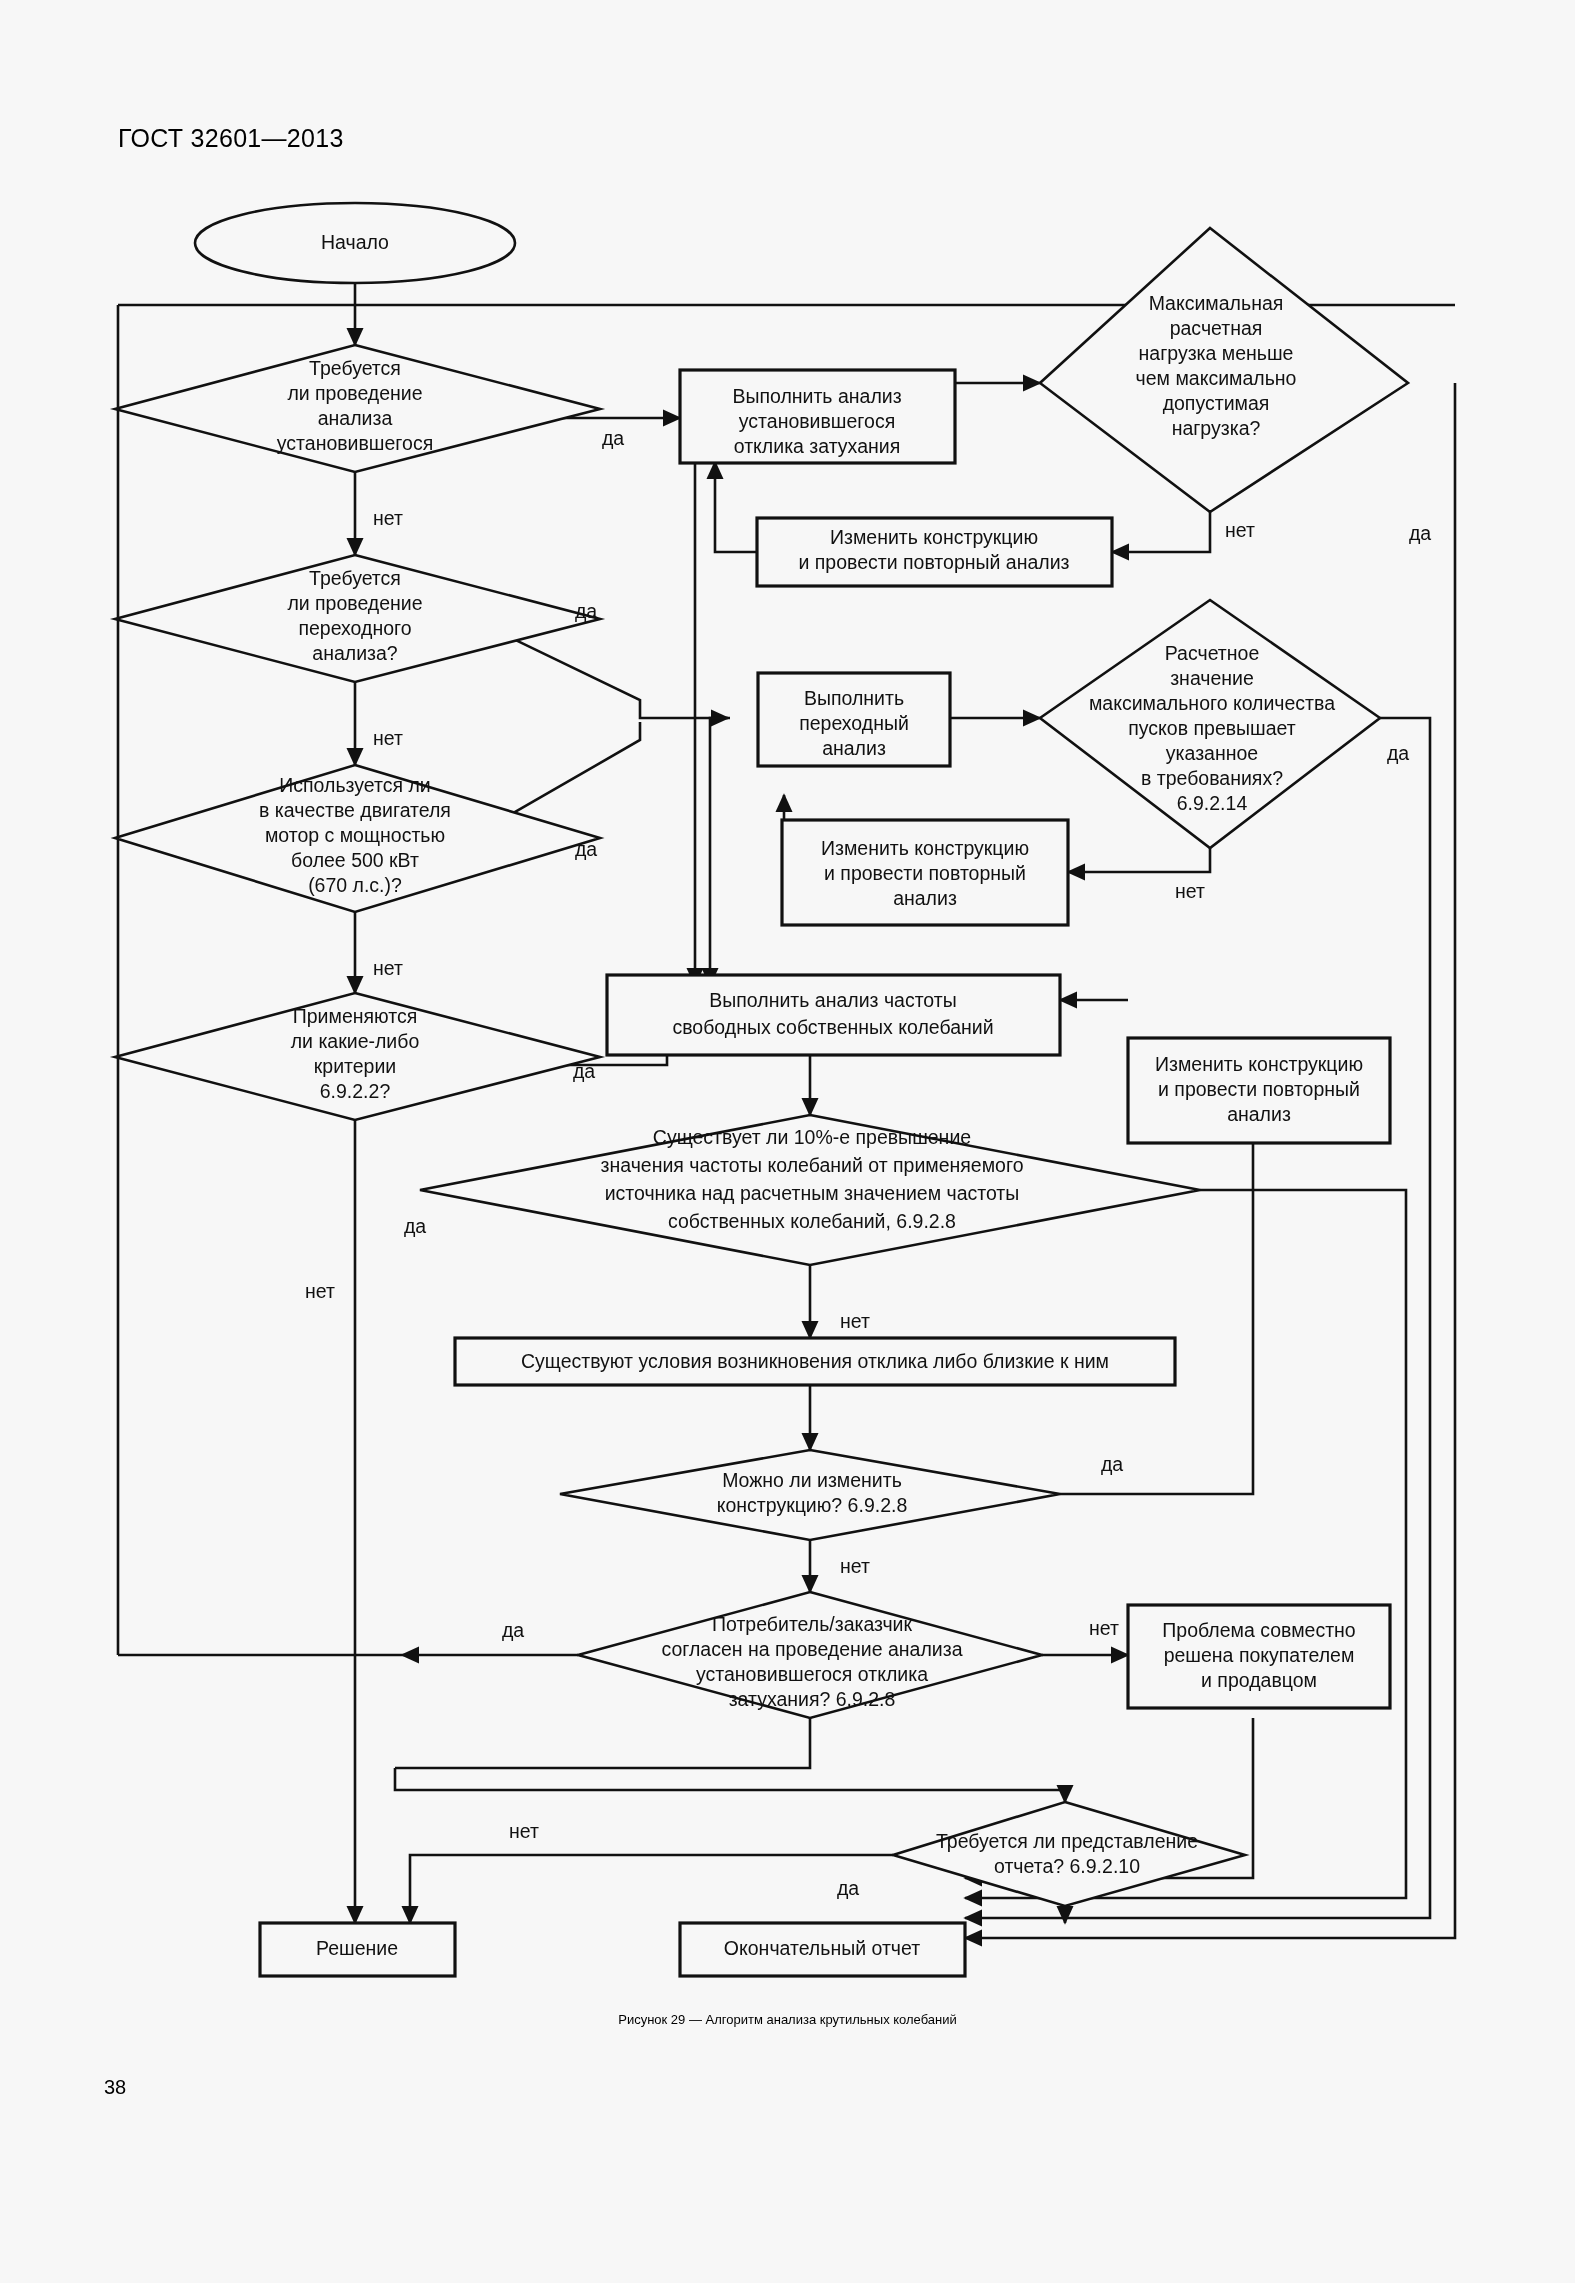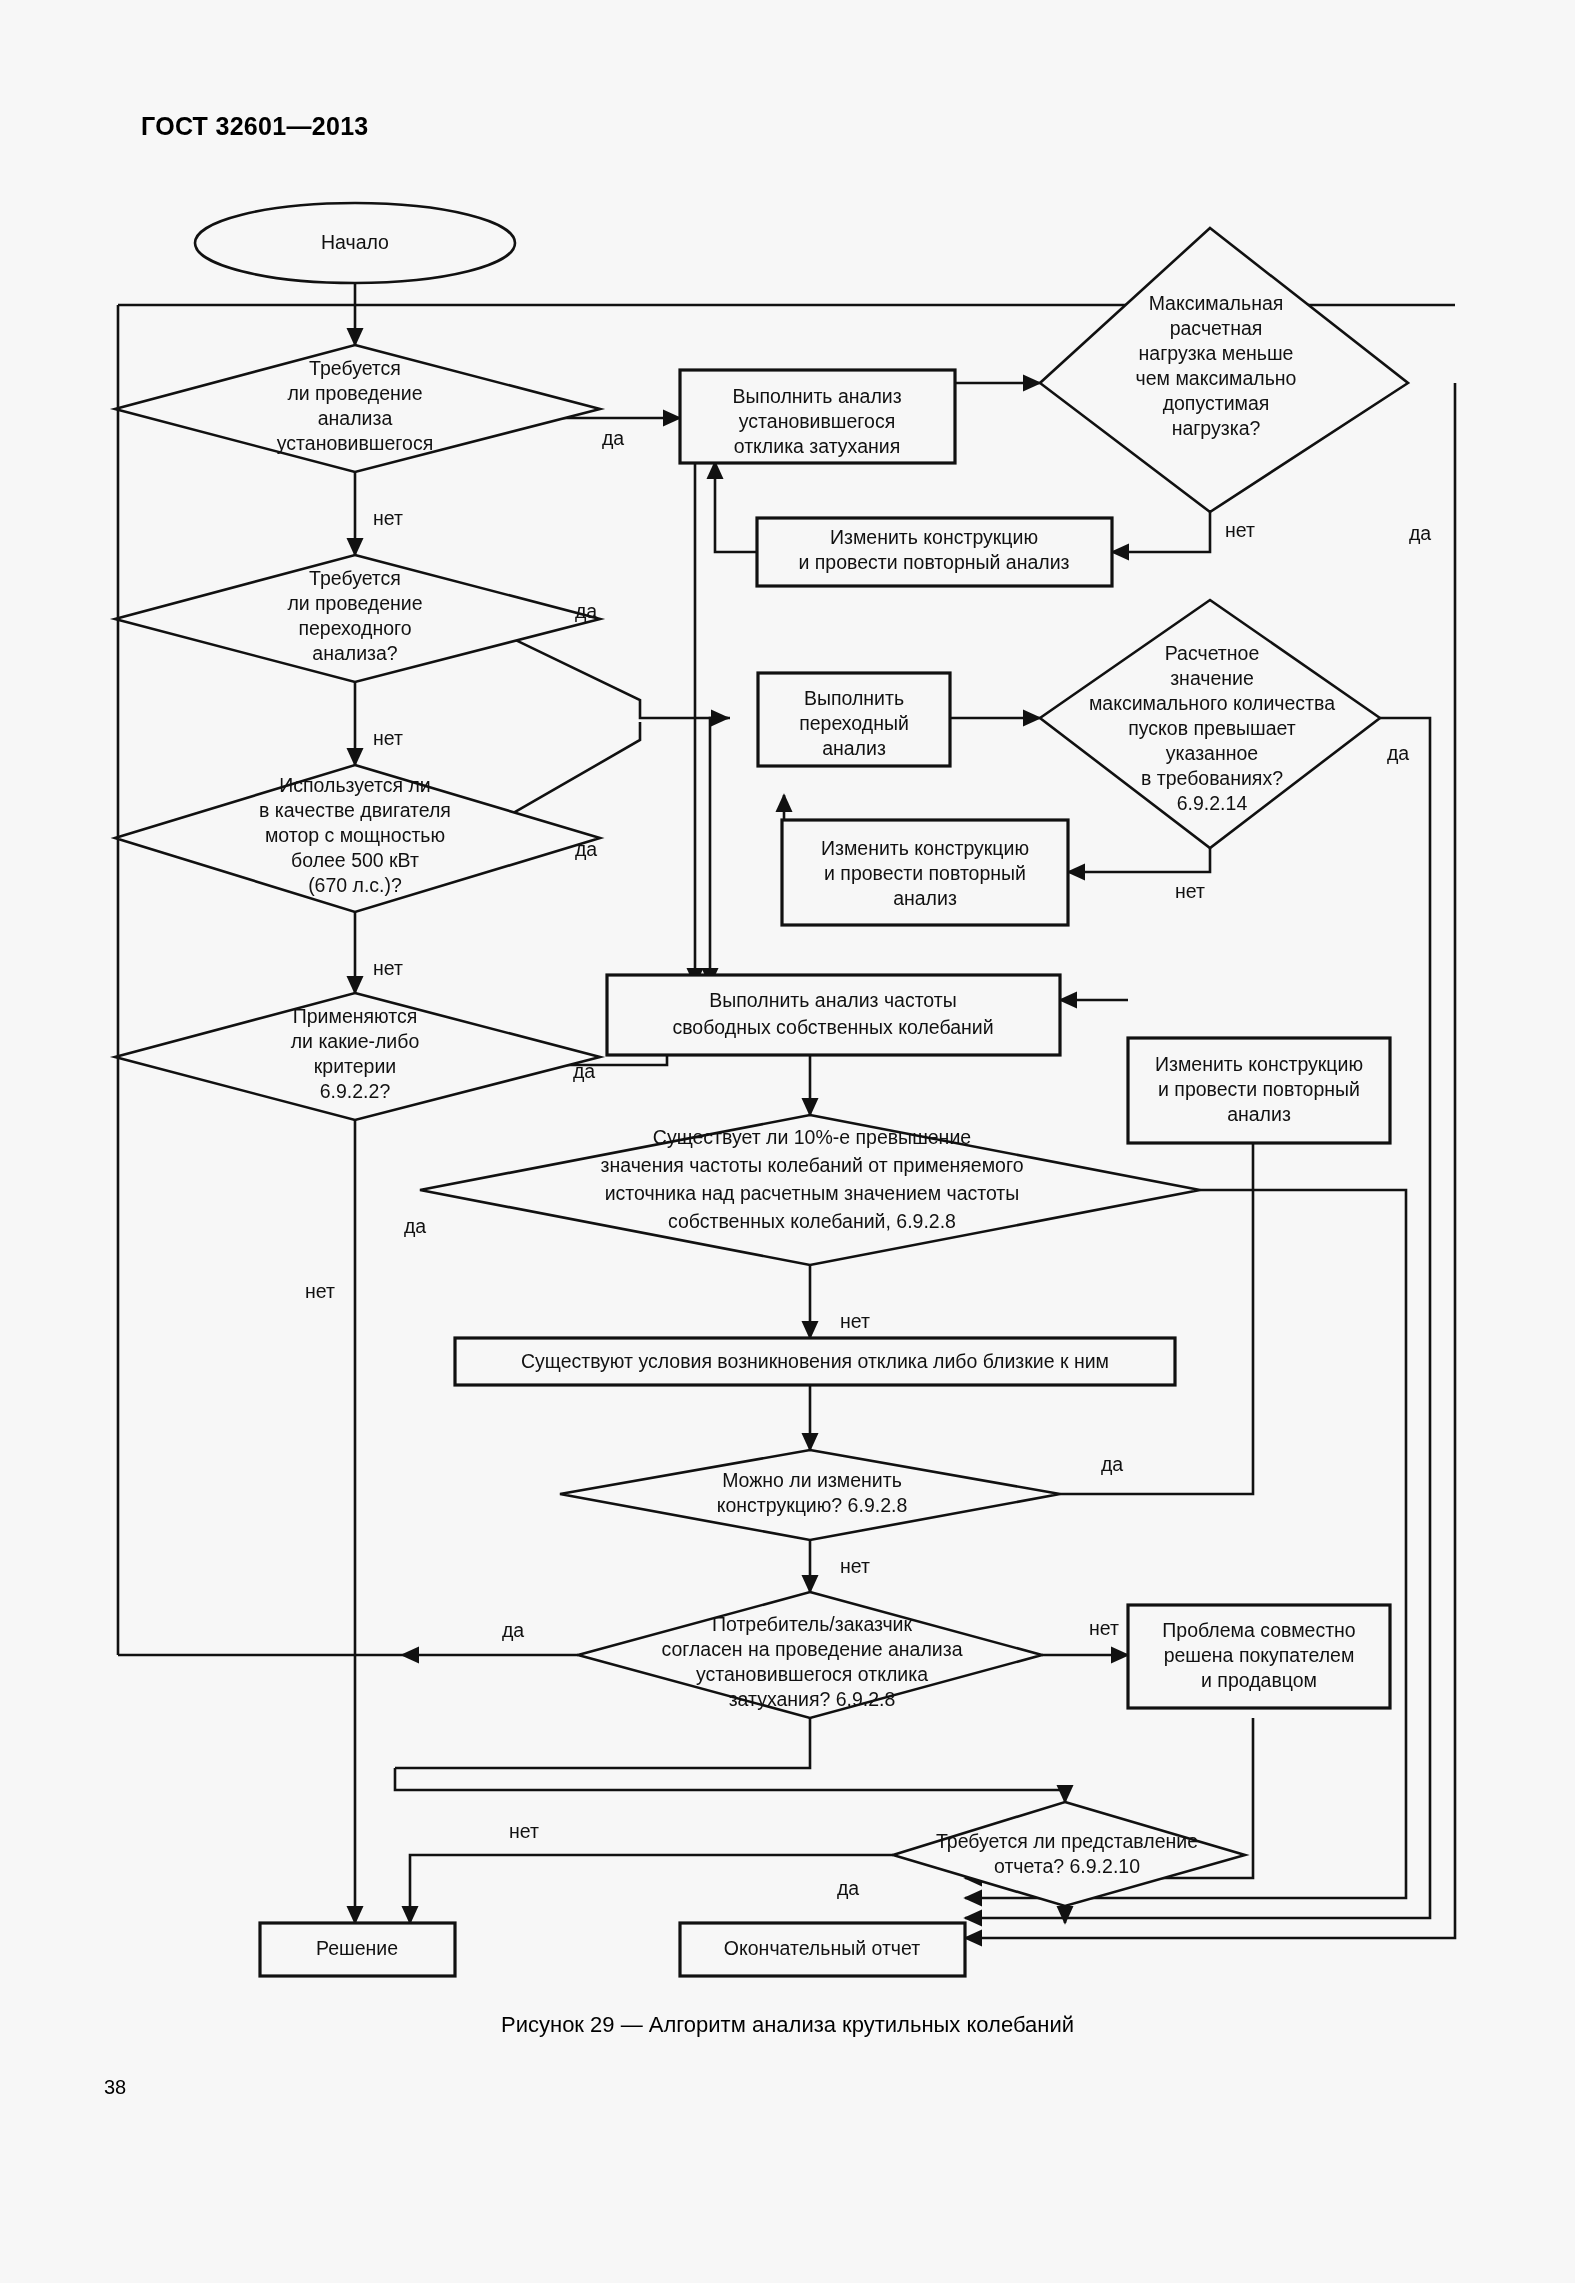--- a/index.html
+++ b/index.html
@@ -16,34 +16,33 @@
     overflow: hidden;
   }
   .page {
     position: absolute;
     inset: 0;
     background: #f7f7f7;
   }
   .doc-header {
     position: absolute;
     left: 118px;
-    top: 112px;
+    top: 124px;
     font-size: 25px;
-    font-weight: bold;
+    font-weight: normal;
     letter-spacing: 0.3px;
     white-space: nowrap;
-    margin-left: 23px;
   }
   .fig-caption {
     position: absolute;
     left: 0;
     top: 2012px;
     width: 1575px;
     text-align: center;
-    font-size: 22px;
+    font-size: 13px;
   }
   .page-number {
     position: absolute;
     left: 104px;
     top: 2076px;
     font-size: 20px;
   }
   svg.flow {
     position: absolute;
     left: 0;

